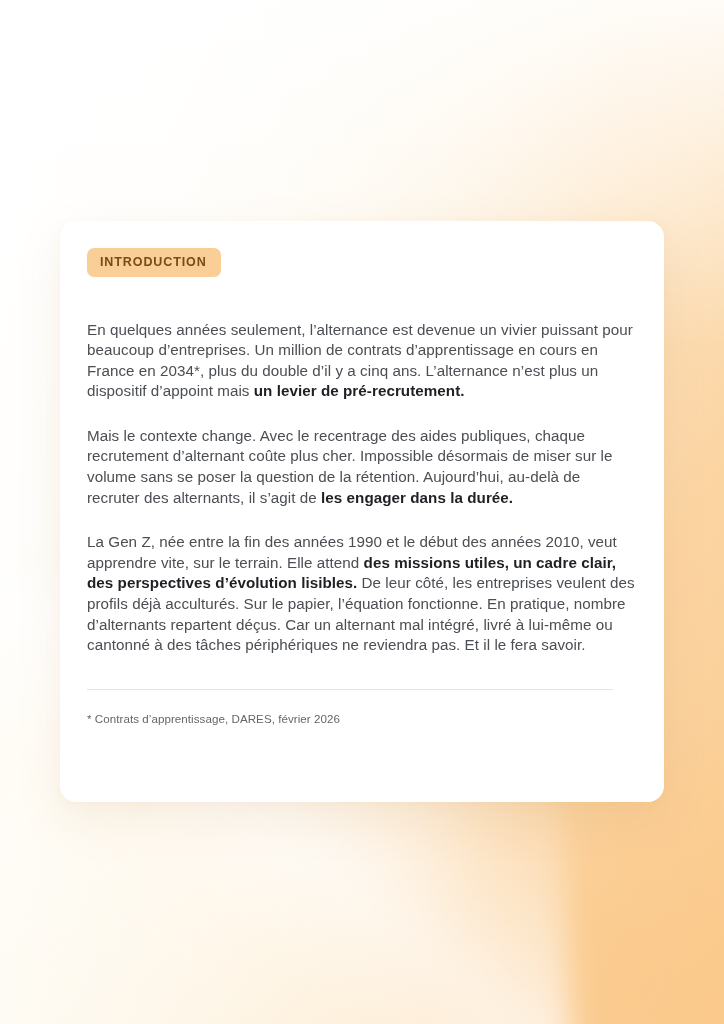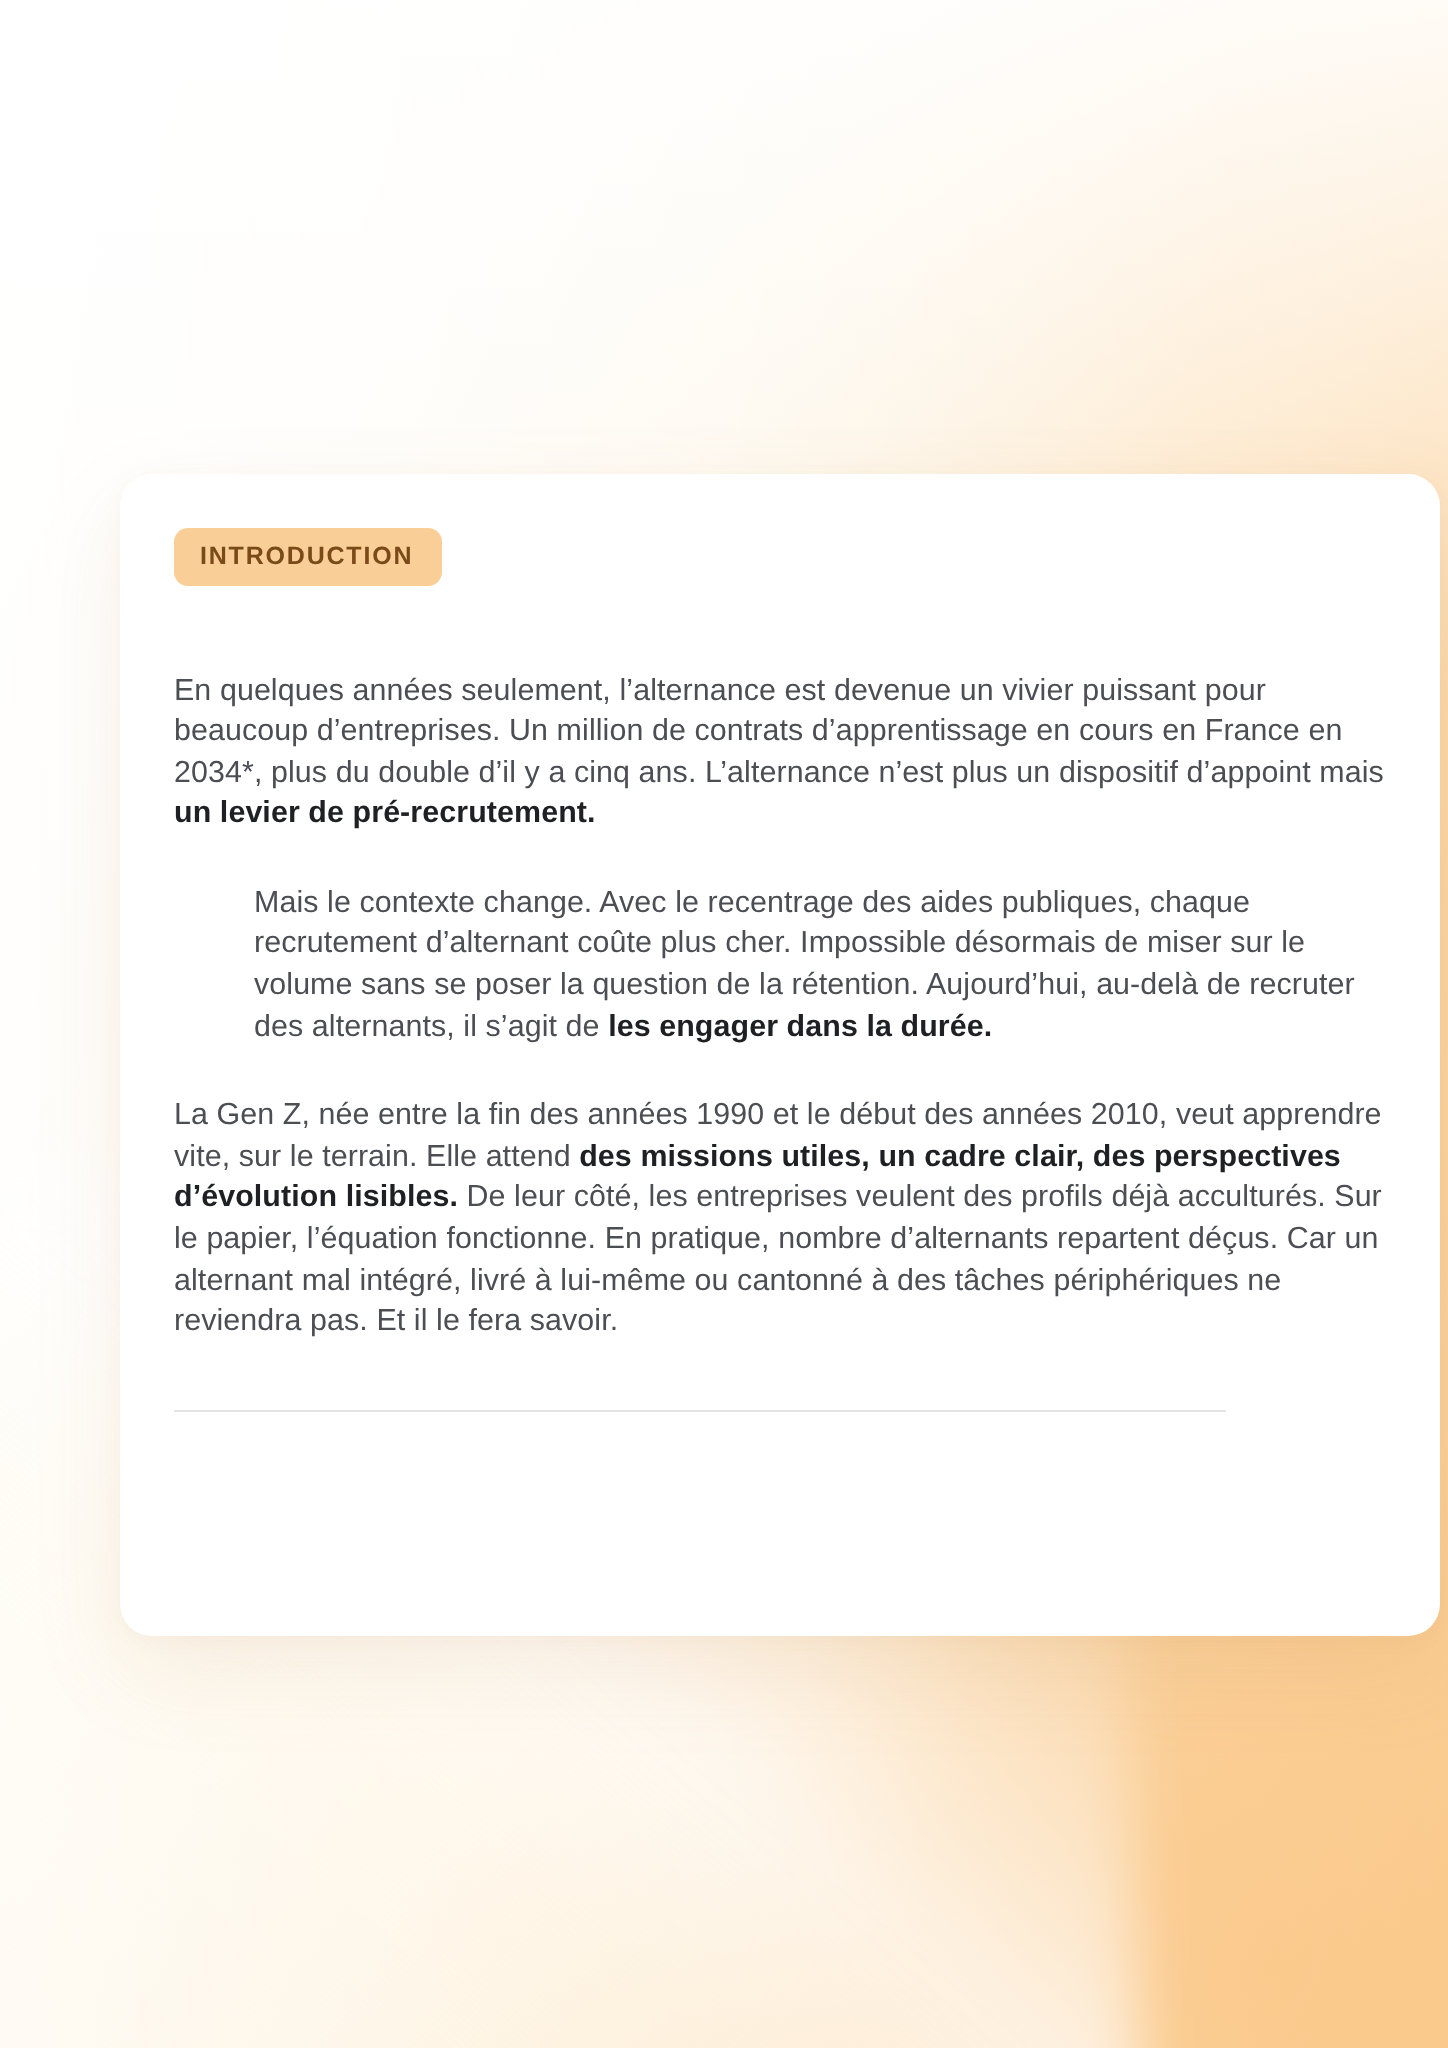--- a/index.html
+++ b/index.html
@@ -72,22 +72,22 @@
     height: 46%;
     background: radial-gradient(ellipse at 60% 60%,
         rgba(250,198,134,0.55) 0%,
         rgba(250,198,134,0.00) 70%);
   }
 
   
   .card {
     position: absolute;
     left: 60px;
-    top: 237px;
-    width: 660px;
+    top: 221px;
+    width: 604px;
     height: 581px;
     background: #FFFFFF;
     border-radius: 16px;
     box-shadow: 0 18px 46px rgba(190,140,80,0.12),
                 0 2px 10px rgba(190,140,80,0.05);
     box-sizing: border-box;
     padding: 24px 27px 0 27px;
   }
 
   .badge {
@@ -111,21 +111,21 @@
     letter-spacing: 0.05px;
   }
   .body-copy b,
   .body-copy strong {
     color: #1F2024;
     font-weight: 700;
     text-align: center;
   }
 
   .p1 { margin-top: 43px; }
-  .p2 { margin-top: 24px; margin-left: 40px; }
+  .p2 { margin-top: 24px; }
   .p3 { margin-top: 24px; }
   .p4 { margin-top: 24px; }
 
   .divider {
     margin: 33px 0 0 0;
     height: 1px;
     background: #E3E3E4;
     border: 0;
     width: 526px;
   }
@@ -152,15 +152,16 @@
   <div class="card">
 
     <div class="badge">INTRODUCTION</div>
 
     <p class="body-copy p1"><span>En quelques années seulement, l’alternance est devenue un vivier puissant pour beaucoup d’entreprises. Un million de contrats d’apprentissage en cours en France en 2034*, plus du double d’il y a cinq ans. L’alternance n’est plus un dispositif d’appoint mais </span><b>un levier de pré-recrutement.</b></p>
     <p class="body-copy p2"><span>Mais le contexte change. Avec le recentrage des aides publiques, chaque recrutement d’alternant coûte plus cher. Impossible désormais de miser sur le volume sans se poser la question de la rétention. Aujourd’hui, au-delà de recruter des alternants, il s’agit de </span><b>les engager dans la durée.</b></p>
     <p class="body-copy p3"><span>La Gen Z, née entre la fin des années 1990 et le début des années 2010, veut apprendre vite, sur le terrain. Elle attend </span><b>des missions utiles, un cadre clair, des perspectives d’évolution lisibles.</b><span> De leur côté, les entreprises veulent des profils déjà acculturés. Sur le papier, l’équation fonctionne. En pratique, nombre d’alternants repartent déçus. Car un alternant mal intégré, livré à lui-même ou cantonné à des tâches périphériques ne reviendra pas. Et il le fera savoir.</span></p>
 
     <hr class="divider">
 
+    <p class="footnote">* Contrats d’apprentissage, DARES, février 2026</p>
 
   </div>
 </div>
 
 </body></html>

